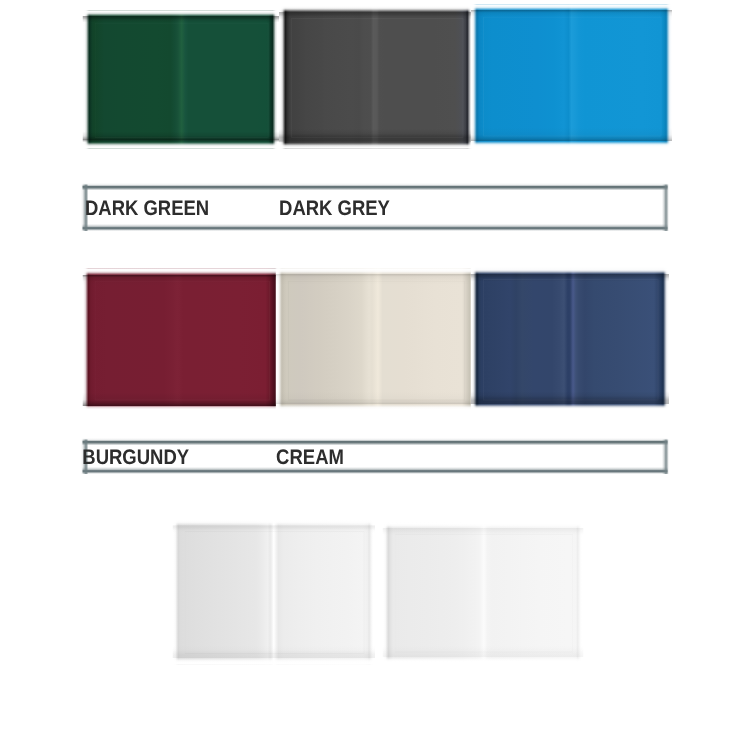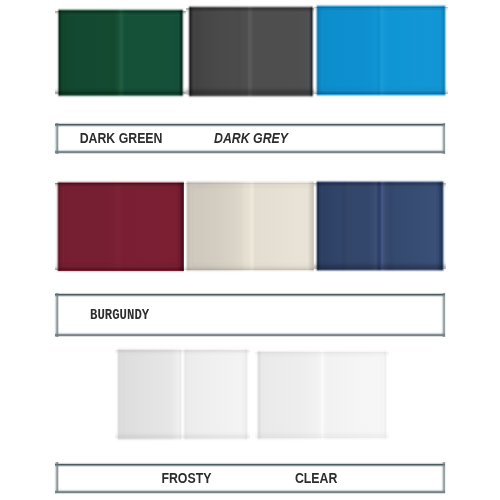--- a/index.html
+++ b/index.html
@@ -24,21 +24,21 @@
         rgba(74,92,98,.15) 4.6px,rgba(74,92,98,0) 5px); }
   .label-box .bd-l { top:-1px; bottom:-1px; left:-2.4px; width:5px;
       background:linear-gradient(90deg,rgba(108,124,128,0) 0px,rgba(108,124,128,.10) 1px,
         rgba(108,124,128,.40) 2.0px,rgba(108,124,128,.80) 2.9px,rgba(108,124,128,.76) 3.8px,
         rgba(108,124,128,.18) 4.6px,rgba(108,124,128,0) 5px); }
   .label-box .bd-r { top:-1px; bottom:-1px; right:-1.6px; width:5px;
       background:linear-gradient(90deg,rgba(115,130,134,0) 0px,rgba(115,130,134,.10) 0.9px,
         rgba(115,130,134,.38) 1.8px,rgba(115,130,134,.78) 2.7px,rgba(115,130,134,.74) 3.6px,
         rgba(115,130,134,.16) 4.4px,rgba(115,130,134,0) 5px); }
   .label-cell { position:absolute; top:0; bottom:0; display:flex; align-items:center;
-                justify-content:center; white-space:nowrap; }
+                white-space:nowrap; }
   .label-cell > span { font-size:14px; font-weight:600; color:#2d2d2d;
                        transform:scaleX(0.88); display:inline-block; }
 </style>
 </head>
 <body>
 
 <div id="page">
 
   <div class="swatch" style="left:55px; top:7px; width:131px; height:92px;">
     <div class="face" style="background:linear-gradient(90deg,#ffffff 0px,#fafbfb 1.4999999999999996px,#dde2e0 2.4999999999999996px,#71877e 3.4999999999999996px,#0a3020 4.449999999999999px,#0a3020 4.6px,#0e3a26 5.6px,#114229 6.6px,#124429 7.6px,#134830 14.6px,#134930 24.6px,#134a30 49.6px,#13492f 58.6px,#154d35 61.6px,#195239 63.6px,#20603f 66.1px,#18543e 68.6px,#155039 70.6px,#155039 94.6px,#155039 114.6px,#145039 122.6px,#134c36 124.1px,#0b3526 125.6px,#0a2e21 126.6px,#0a2e21 126.75px,#71867e 127.69999999999999px,#dde2e0 128.7px,#fafbfb 129.7px,#ffffff 130.0px);"></div>
@@ -56,66 +56,57 @@
     <div class="inner" style="inset:7.5px; box-shadow: inset 0 0 0 0.6px rgba(255,255,255,.05);"></div>
   </div>
   <div class="label-box" style="left:56px; top:123.8px; width:388px; height:29px;">
     <div class="bd bd-t"></div>
     <div class="bd bd-b"></div>
     <div class="bd bd-l"></div>
     <div class="bd bd-r"></div>
     <div class="label-cell" style="left:-5px; width:140px;">
         <span>DARK GREEN</span>
       </div>
-    <div class="label-cell" style="left:125px; width:140px;font-style:italic;">
+    <div class="label-cell" style="left:125px; width:140px;">
         <span>DARK GREY</span>
       </div>
   </div>
 
   <div class="swatch" style="left:55px; top:179px; width:132px; height:95px;">
     <div class="face" style="background:linear-gradient(90deg,#ffffff 0px,#fcfafb 0.8999999999999999px,#e8dee0 1.9px,#a2767f 2.9px,#5e1322 3.85px,#5e1322 4.0px,#701b2e 5.5px,#751d31 8.0px,#761e32 16.0px,#771e32 54.0px,#7a2034 60.0px,#7d2236 63.0px,#7c2135 65.0px,#7a1f33 67.0px,#7a1f33 74.0px,#7b1f33 104.0px,#7b1e32 122.0px,#6a1829 125.0px,#531020 127.0px,#49101c 128.0px,#49101c 128.15px,#95747b 129.1px,#e6dedf 130.1px,#fbfafa 131.1px,#ffffff 132.0px);"></div>
     <div class="shade" style="background:linear-gradient(180deg,rgba(255,255,255,1) 0px,rgba(255,255,255,0.98) 1.4px,rgba(255,255,255,0.86) 2.4px,rgba(255,255,255,0.42) 3.4px,rgba(255,255,255,0) 4.35px,rgba(0,0,0,.42) 4.5px,rgba(0,0,0,.12) 6.0px,rgba(0,0,0,.02) 8.5px,rgba(0,0,0,0) 11.5px,rgba(0,0,0,0) 82.5px,rgba(0,0,0,.06) 87.5px,rgba(0,0,0,.22) 89.5px,rgba(0,0,0,.45) 91.5px,rgba(255,255,255,0) 90.65px,rgba(255,255,255,0.42) 91.6px,rgba(255,255,255,0.86) 92.6px,rgba(255,255,255,0.98) 93.6px,rgba(255,255,255,1) 94.0px);"></div>
     <div class="inner" style="inset:7.5px; box-shadow: inset 0 0 0 0.6px rgba(255,255,255,.035);"></div>
   </div>
   <div class="swatch" style="left:184px; top:179px; width:133px; height:95px;">
     <div class="face" style="background:linear-gradient(90deg,#ffffff 0px,#fefefd 0.8999999999999999px,#f7f6f4 1.9px,#dddad2 2.9px,#c4bfb2 3.85px,#c4bfb2 4.0px,#cbc6b9 5.5px,#cfcabd 7.0px,#cfc9bf 16.0px,#d3cdc1 31.0px,#d9d3c7 48.0px,#ded8cb 57.0px,#e7e1d4 62.0px,#e5dfd2 64.0px,#f0e9db 68.0px,#e4ded2 71.0px,#e5ded2 86.0px,#e8e1d5 106.0px,#e9e2d6 124.0px,#d6d0c4 127.0px,#c9c4b7 129.0px,#c9c4b7 129.15px,#e0ddd5 130.1px,#f7f7f5 131.1px,#fefefe 132.1px,#ffffff 133.0px);"></div>
     <div class="shade" style="background:linear-gradient(180deg,rgba(255,255,255,1) 0px,rgba(255,255,255,0.98) 0.8999999999999999px,rgba(255,255,255,0.86) 1.9px,rgba(255,255,255,0.42) 2.9px,rgba(255,255,255,0) 3.85px,rgba(0,0,0,.13) 4.0px,rgba(0,0,0,.04) 5.5px,rgba(0,0,0,.01) 8.0px,rgba(0,0,0,0) 11.0px,rgba(0,0,0,0) 82.0px,rgba(0,0,0,.02) 87.0px,rgba(0,0,0,.07) 89.0px,rgba(0,0,0,.14) 90.5px,rgba(255,255,255,0) 90.65px,rgba(255,255,255,0.42) 91.6px,rgba(255,255,255,0.86) 92.6px,rgba(255,255,255,0.98) 93.6px,rgba(255,255,255,1) 94.5px);"></div>
     <div class="inner" style="inset:7.5px; box-shadow: inset 0 0 0 0.6px rgba(0,0,0,.022);"></div>
   </div>
   <div class="swatch" style="left:314px; top:178px; width:132px; height:96px;">
     <div class="face" style="background:linear-gradient(90deg,#ffffff 0px,#fafbfb 0.8999999999999999px,#dee1e4 1.9px,#778190 2.9px,#14263f 3.85px,#14263f 4.0px,#293c5c 5.5px,#2c3f63 7.0px,#2e4165 12.0px,#31446a 26.0px,#2f4265 30.0px,#344769 34.0px,#33466c 42.0px,#33466b 54.0px,#374a6f 59.0px,#3c4f74 62.0px,#2c3f66 64.5px,#2d4067 66.0px,#48598a 68.0px,#3d5076 70.0px,#374a6f 72.0px,#33466b 76.0px,#354a6f 82.0px,#374c72 98.0px,#3a5078 122.0px,#2b4064 126.0px,#1d3251 128.0px,#1d3251 128.15px,#7c889a 129.1px,#dfe2e7 130.1px,#fafbfc 131.1px,#ffffff 132.0px);"></div>
     <div class="shade" style="background:linear-gradient(180deg,rgba(255,255,255,1) 0px,rgba(255,255,255,0.98) 1.6999999999999997px,rgba(255,255,255,0.86) 2.6999999999999997px,rgba(255,255,255,0.42) 3.6999999999999997px,rgba(255,255,255,0) 4.6499999999999995px,rgba(0,0,0,.30) 4.8px,rgba(0,0,0,.20) 6.3px,rgba(0,0,0,.07) 7.8px,rgba(0,0,0,0) 9.8px,rgba(0,0,0,0) 82.8px,rgba(0,0,0,.06) 85.8px,rgba(0,0,0,.24) 88.8px,rgba(0,0,0,.26) 91.2px,rgba(255,255,255,0) 91.35000000000001px,rgba(255,255,255,0.42) 92.3px,rgba(255,255,255,0.86) 93.3px,rgba(255,255,255,0.98) 94.3px,rgba(255,255,255,1) 94.4px);"></div>
     <div class="inner" style="inset:7.5px; box-shadow: inset 0 0 0 0.6px rgba(255,255,255,.045);"></div>
   </div>
-  <div class="label-box" style="left:56px; top:293.8px; width:388px; height:42px;font-family:Liberation Mono, monospace;">
+  <div class="label-box" style="left:56px; top:293.8px; width:388px; height:21px;">
     <div class="bd bd-t"></div>
     <div class="bd bd-b"></div>
     <div class="bd bd-l"></div>
     <div class="bd bd-r"></div>
     <div class="label-cell" style="left:-6px; width:140px;">
         <span>BURGUNDY</span>
+      </div>
+    <div class="label-cell" style="left:125px; width:140px;">
+        <span>CREAM</span>
       </div>
   </div>
 
   <div class="swatch" style="left:115px; top:346px; width:135px; height:97px;">
     <div class="face" style="background:linear-gradient(90deg,#ffffff 0px,#fefefe 0.8999999999999999px,#fafafa 1.9px,#e8e8e8 2.9px,#d8d8d8 3.85px,#d8d8d8 4.0px,#dcdcdc 5.0px,#dddddd 7.0px,#dfdfdf 16.0px,#e1e1e1 26.0px,#e4e4e4 42.0px,#e7e7e7 56.0px,#ebebeb 60.0px,#f0f0f0 63.5px,#e9e9e9 65.0px,#f0f0f0 66.0px,#ffffff 67.5px,#f3f3f3 69.0px,#e8e8e8 70.5px,#ececec 74.0px,#eeeeee 84.0px,#f0f0f0 96.0px,#f2f2f2 116.0px,#f4f4f4 127.0px,#f0f0f0 130.0px,#e8e8e8 131.0px,#e8e8e8 131.15px,#f2f2f2 132.1px,#fcfcfc 133.1px,#ffffff 134.1px,#ffffff 135.0px);"></div>
     <div class="shade" style="background:linear-gradient(180deg,rgba(255,255,255,1) 0px,rgba(255,255,255,0.98) 1.3000000000000003px,rgba(255,255,255,0.86) 2.3000000000000003px,rgba(255,255,255,0.42) 3.3000000000000003px,rgba(255,255,255,0) 4.25px,rgba(0,0,0,.07) 4.4px,rgba(0,0,0,.05) 5.9px,rgba(0,0,0,.01) 7.4px,rgba(0,0,0,0) 9.4px,rgba(0,0,0,0) 84.4px,rgba(0,0,0,.01) 87.4px,rgba(0,0,0,.05) 90.4px,rgba(0,0,0,.06) 92.4px,rgba(255,255,255,0) 92.55000000000001px,rgba(255,255,255,0.42) 93.5px,rgba(255,255,255,0.86) 94.5px,rgba(255,255,255,0.98) 95.5px,rgba(255,255,255,1) 96.0px);"></div>
     <div class="inner" style="inset:7.5px; box-shadow: inset 0 0 0 0.6px rgba(0,0,0,.018);"></div>
   </div>
   <div class="swatch" style="left:255px; top:348px; width:134px; height:94px;">
     <div class="face" style="background:linear-gradient(90deg,#ffffff 0px,#fefefe 0.8999999999999999px,#fafafa 1.9px,#eaeaea 2.9px,#dbdbdb 3.85px,#dbdbdb 4.0px,#e4e4e4 5.5px,#eaeaea 7.0px,#ebebeb 18.0px,#ececec 30.0px,#eeeeee 48.0px,#f0f0f0 56.0px,#f2f2f2 62.0px,#f4f4f4 65.0px,#fbfbfb 67.5px,#f4f4f4 70.0px,#f2f2f2 73.0px,#f3f3f3 84.0px,#f5f5f5 104.0px,#f6f6f6 124.0px,#f5f5f5 129.0px,#eeeeee 130.0px,#eeeeee 130.15px,#f5f5f5 131.1px,#fdfdfd 132.1px,#ffffff 133.1px,#ffffff 134.0px);"></div>
     <div class="shade" style="background:linear-gradient(180deg,rgba(255,255,255,1) 0px,rgba(255,255,255,0.98) 1.1999999999999997px,rgba(255,255,255,0.86) 2.1999999999999997px,rgba(255,255,255,0.42) 3.1999999999999997px,rgba(255,255,255,0) 4.1499999999999995px,rgba(0,0,0,.05) 4.3px,rgba(0,0,0,.03) 5.8px,rgba(0,0,0,.01) 7.3px,rgba(0,0,0,0) 9.3px,rgba(0,0,0,0) 82.3px,rgba(0,0,0,.01) 85.3px,rgba(0,0,0,.03) 88.3px,rgba(0,0,0,.04) 89.89999999999999px,rgba(255,255,255,0) 90.05px,rgba(255,255,255,0.42) 90.99999999999999px,rgba(255,255,255,0.86) 91.99999999999999px,rgba(255,255,255,0.98) 92.99999999999999px,rgba(255,255,255,1) 93.6px);"></div>
     <div class="inner" style="inset:7.5px; box-shadow: inset 0 0 0 0.6px rgba(0,0,0,.014);"></div>
   </div>
-  <div class="label-box" style="left:56px; top:463.4px; width:388px; height:29px;">
-    <div class="bd bd-t"></div>
-    <div class="bd bd-b"></div>
-    <div class="bd bd-l"></div>
-    <div class="bd bd-r"></div>
-    <div class="label-cell" style="left:60px; width:140px;">
-        <span>FROSTY</span>
-      </div>
-    <div class="label-cell" style="left:190px; width:140px;">
-        <span>CLEAR</span>
-      </div>
-  </div>
 
 </div>
 
 </body></html>

